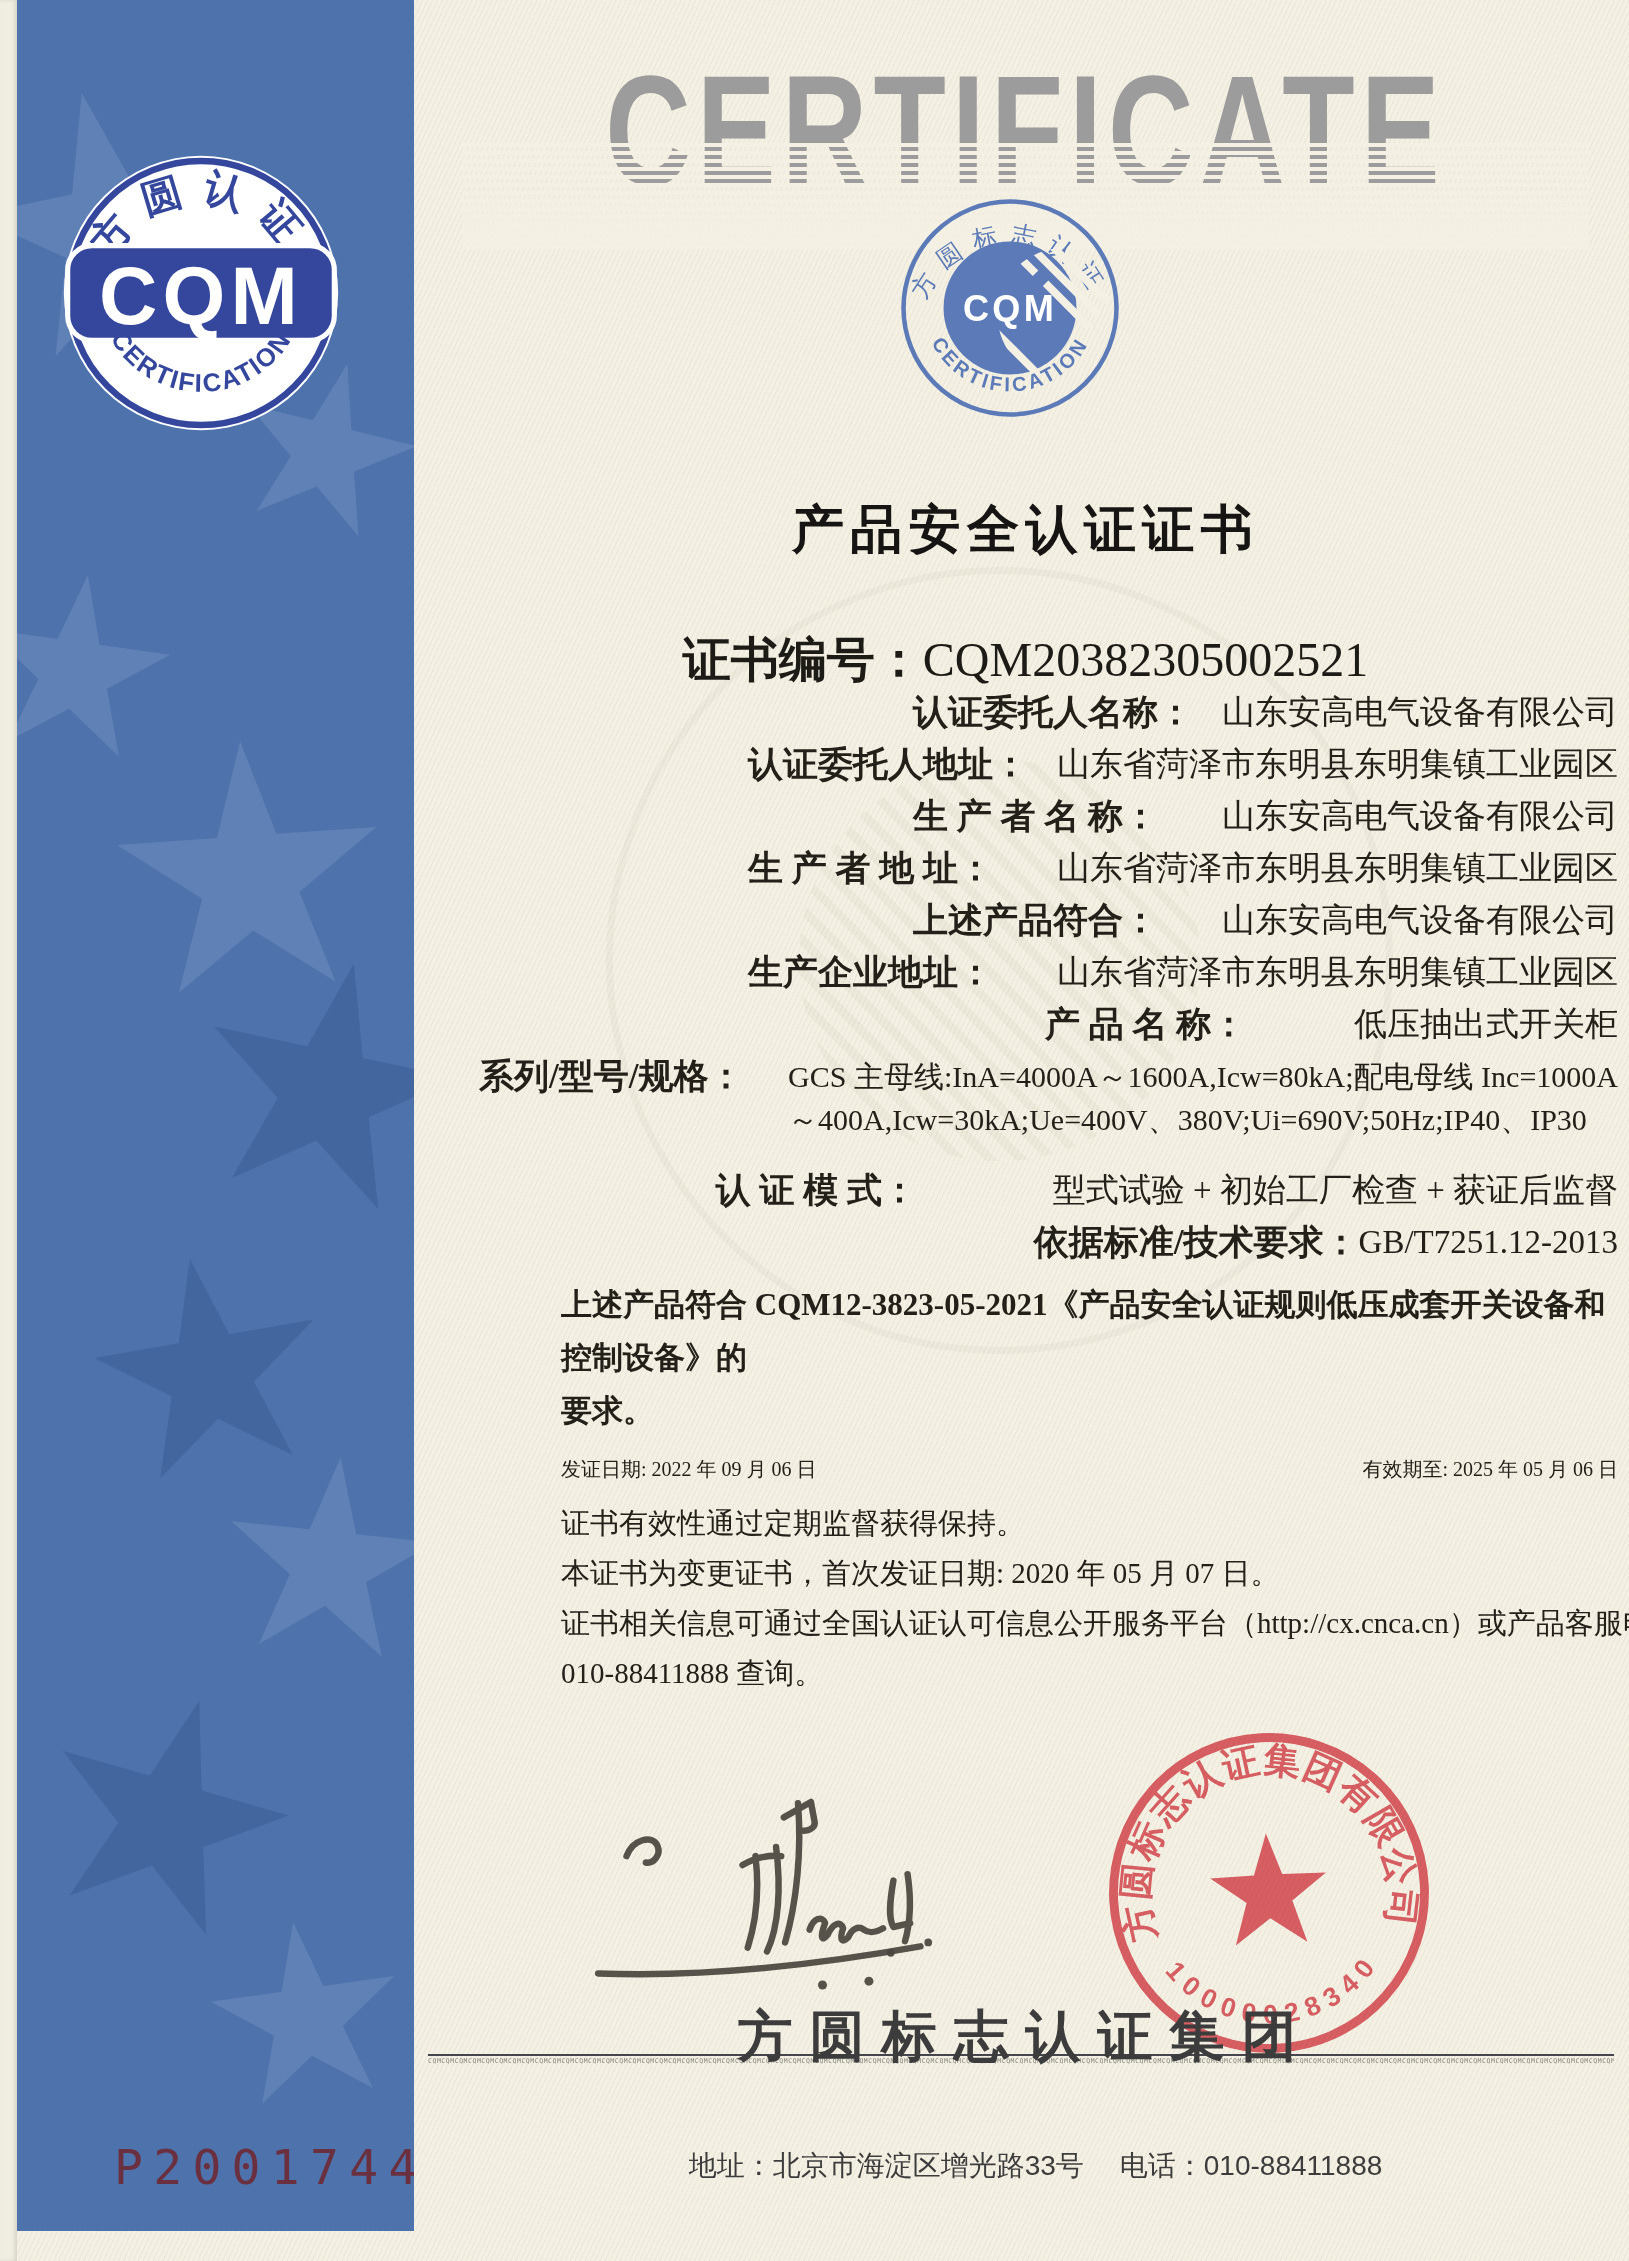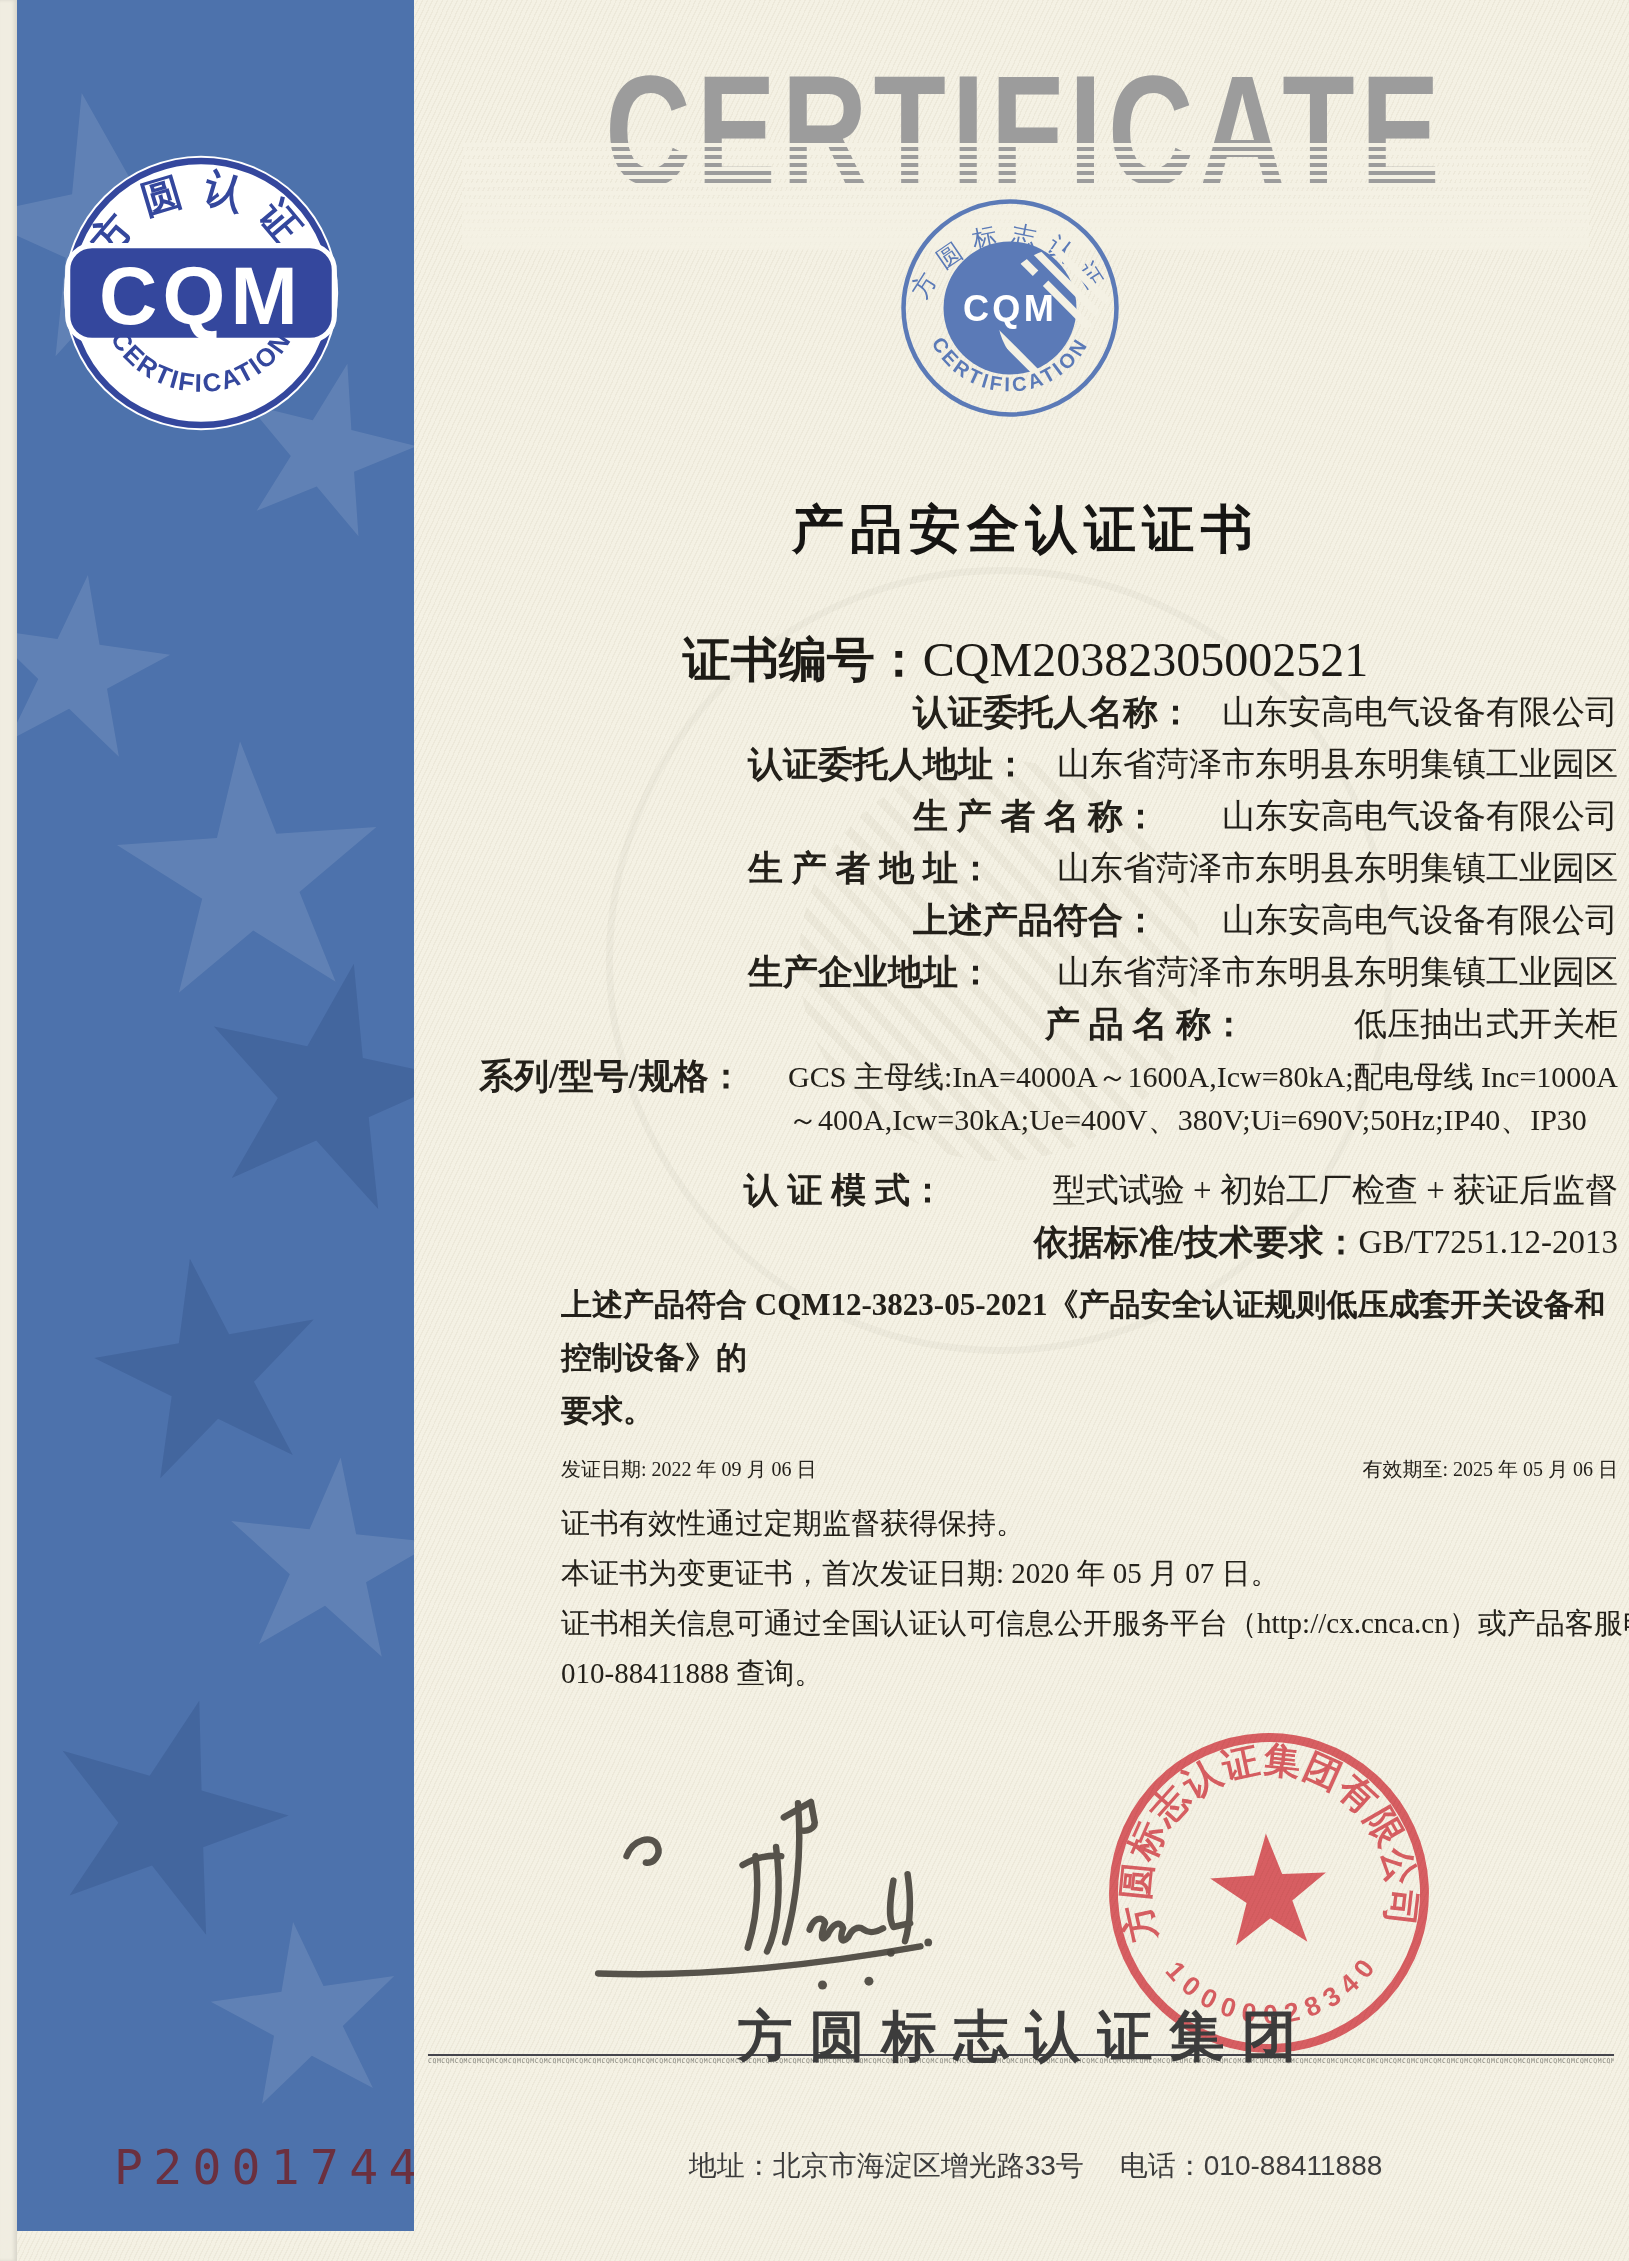--- a/index.html
+++ b/index.html
@@ -50,21 +50,21 @@
   .watermark-inner{position:absolute;left:24%;top:24%;width:52%;height:52%;border-radius:50%;
     background:repeating-linear-gradient(45deg,rgba(104,92,58,.05) 0 9px,rgba(0,0,0,0) 9px 22px);}
   
   .page-title{position:absolute;left:426px;top:495px;width:1199px;text-align:center;
     font-size:52px;font-weight:700;letter-spacing:6.4px;color:#161513;}
   .cert-no{position:absolute;left:426px;top:628px;width:1199px;text-align:center;font-size:48px;color:#1d1b16;}
   .cert-no b{font-weight:700;}
   
   .content{position:absolute;left:561px;top:691px;width:1057px;color:var(--ink);}
   .frow{display:flex;margin-bottom:9px;justify-content:flex-end;}
-  .frow.gap{margin-top:28px;}
+  .frow.gap{margin-top:28px;gap:28px;}
   .flabel{flex:0 0 309px;font-size:35px;font-weight:700;line-height:43px;white-space:nowrap;}
   .fvalue{font-size:33px;line-height:43px;}
   .fvalue.series{font-size:30px;white-space:nowrap;}
   .fvalue .l2{display:block;}
   .para{margin-top:14px;font-size:31px;font-weight:700;line-height:53px;}
   .dates{margin-top:9px;display:flex;justify-content:space-between;font-size:20px;line-height:46px;}
   .notes{margin-top:6.4px;font-size:29px;line-height:50px;white-space:nowrap;}
   
   .signature{position:absolute;left:593px;top:1780px;width:361px;height:245px;}
   .seal{position:absolute;left:1104px;top:1728px;width:330px;height:330px;transform:rotate(-3deg);mix-blend-mode:multiply;opacity:.92;}

